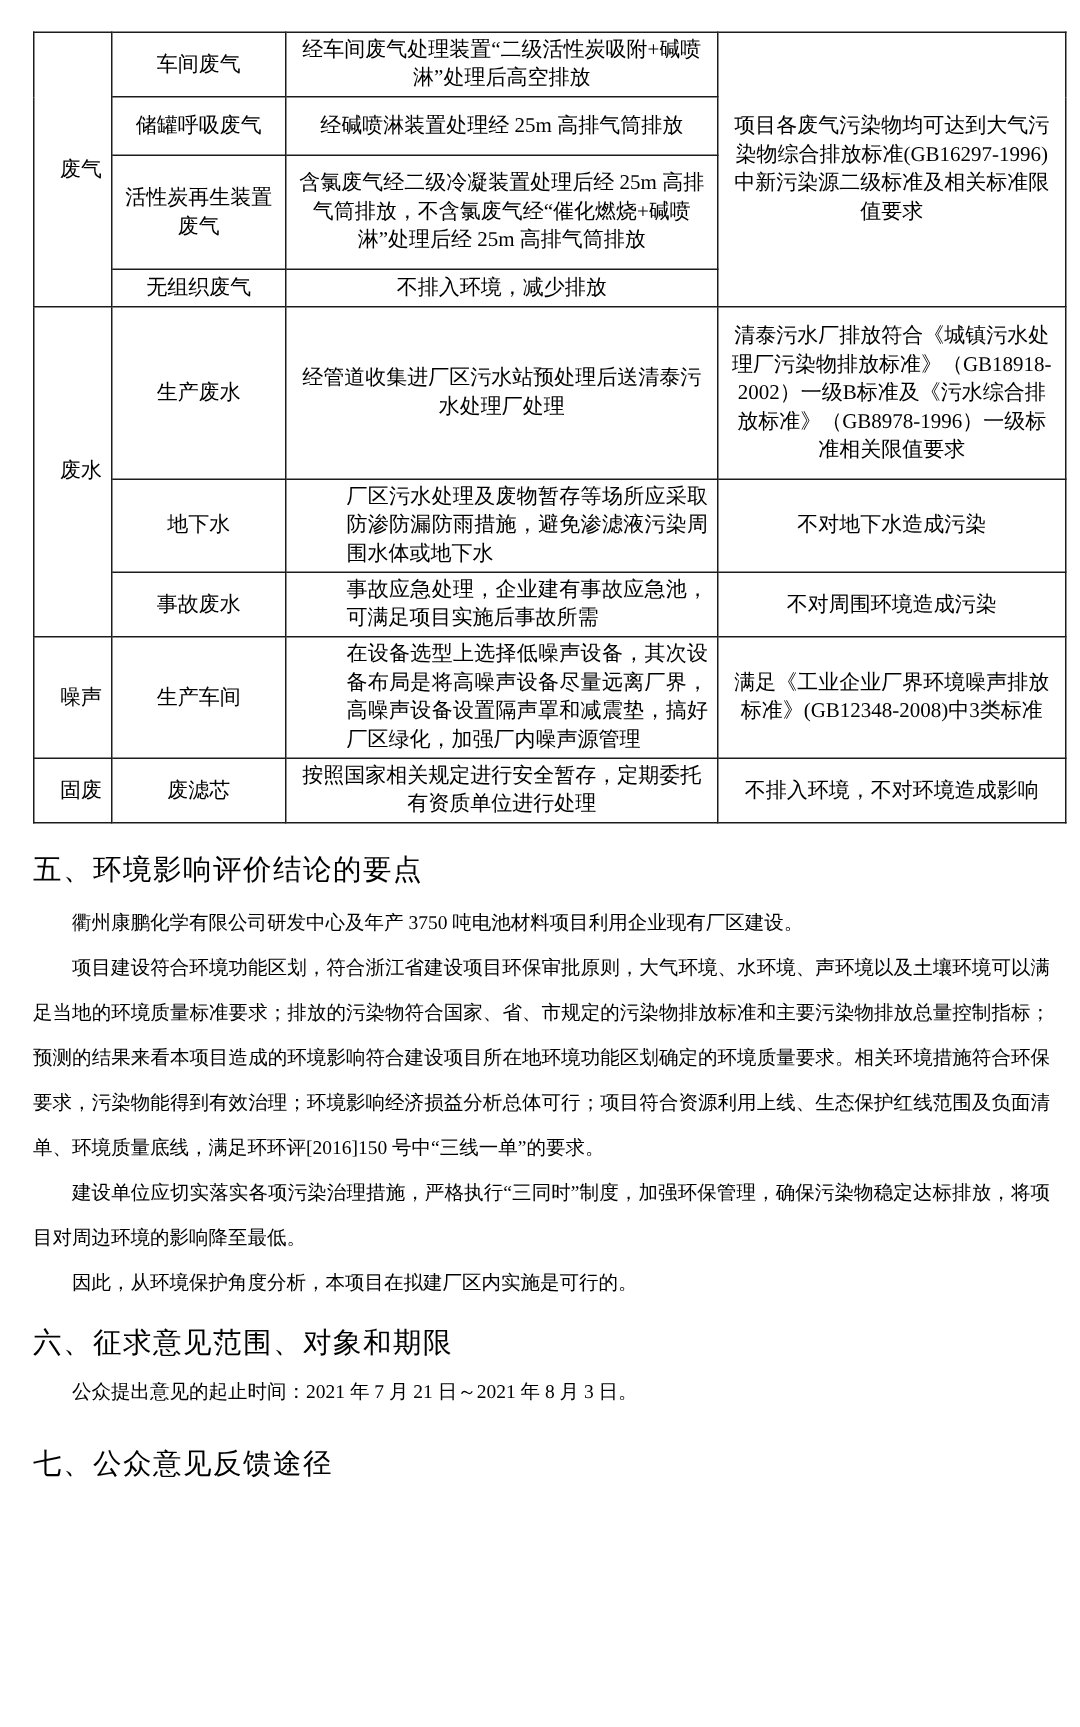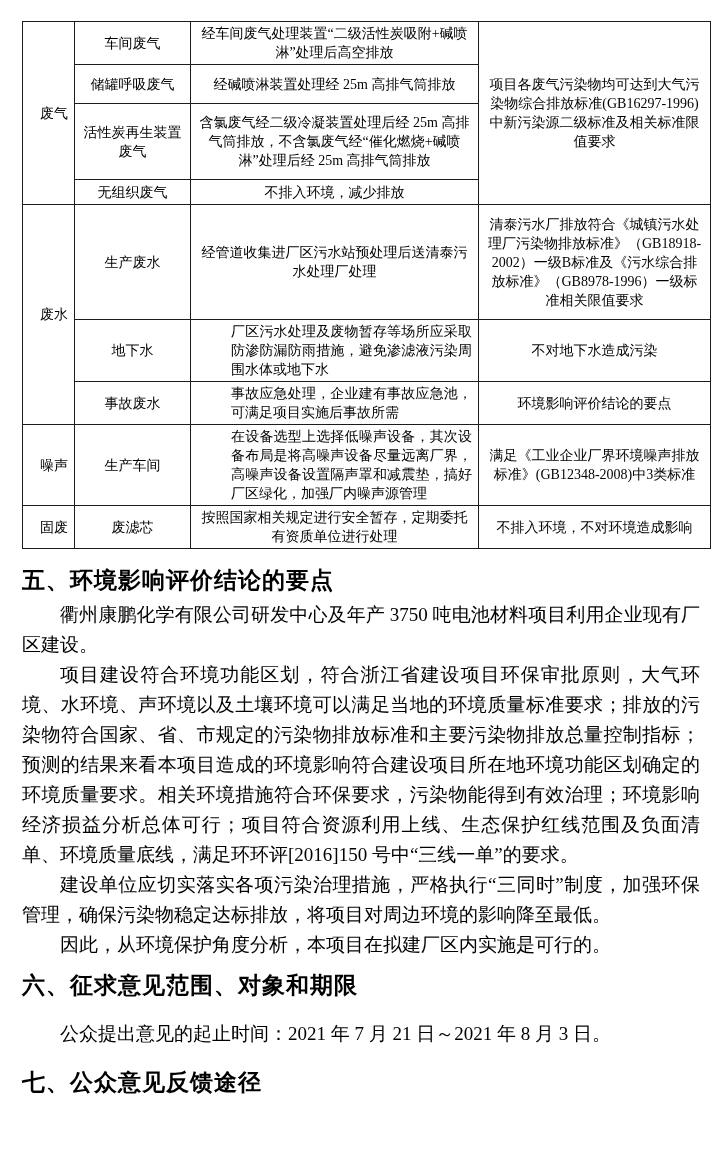--- a/index.html
+++ b/index.html
@@ -20,27 +20,27 @@
   }
   td.c-cat{text-align:right;font-size:15px;}
   td.c-sub{text-align:center;font-size:14.5px;padding:2px 4px;}
   td.c-mid{text-align:center;}
   td.c-mid[data-align="justify"]{text-align:justify;text-justify:inter-character;padding-left:40px;}
   td.c-std{text-align:center;}
 
   
   .sec-heading{
     font-family:"Liberation Sans","DejaVu Sans",sans-serif;
-    font-weight:bold;font-size:23px;line-height:27px;
+    font-weight:normal;font-size:19px;line-height:27px;
     letter-spacing:1px;margin:18px 10px 6px 0;
   }
-  .sec-heading.h6{margin-top:12px;margin-bottom:20px;}
+  .sec-heading.h6{margin-top:12px;margin-bottom:4px;}
   .sec-heading.h7{margin-top:20px;margin-bottom:0;}
   .para{
-    font-size:19px;line-height:30px;
+    font-size:13px;line-height:30px;
     text-align:justify;text-justify:inter-character;
     text-indent:2em;margin:0 10px 0 0;
   }
 </style>
 </head>
 <body>
 
 <div class="page">
 
   <table class="measures">
@@ -76,21 +76,21 @@
         <td class="c-std">清泰污水厂排放符合《城镇污水处理厂污染物排放标准》（GB18918-2002）一级B标准及《污水综合排放标准》（GB8978-1996）一级标准相关限值要求</td>
       </tr>
       <tr style="height:58px">
         <td class="c-sub">地下水</td>
         <td class="c-mid" data-align="justify">厂区污水处理及废物暂存等场所应采取防渗防漏防雨措施，避免渗滤液污染周围水体或地下水</td>
         <td class="c-std">不对地下水造成污染</td>
       </tr>
       <tr style="height:40px">
         <td class="c-sub">事故废水</td>
         <td class="c-mid" data-align="justify">事故应急处理，企业建有事故应急池，可满足项目实施后事故所需</td>
-        <td class="c-std">环境影响评价结论的要点</td>
+        <td class="c-std">不对周围环境造成污染</td>
       </tr>
       <tr style="height:75px">
         <td class="c-cat">噪声</td>
         <td class="c-sub">生产车间</td>
         <td class="c-mid" data-align="justify">在设备选型上选择低噪声设备，其次设备布局是将高噪声设备尽量远离厂界，高噪声设备设置隔声罩和减震垫，搞好厂区绿化，加强厂内噪声源管理</td>
         <td class="c-std">满足《工业企业厂界环境噪声排放标准》(GB12348-2008)中3类标准</td>
       </tr>
       <tr style="height:37px">
         <td class="c-cat">固废</td>
         <td class="c-sub">废滤芯</td>

